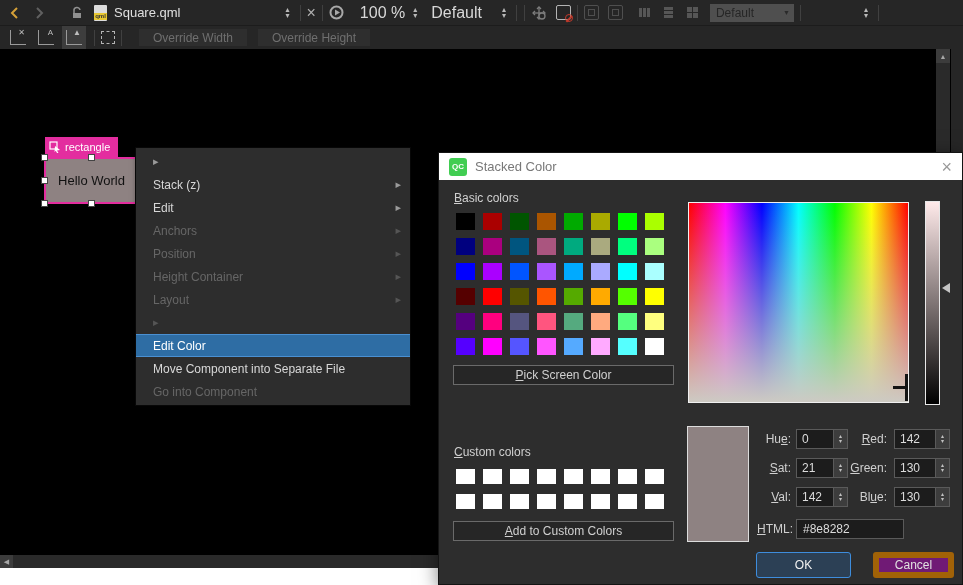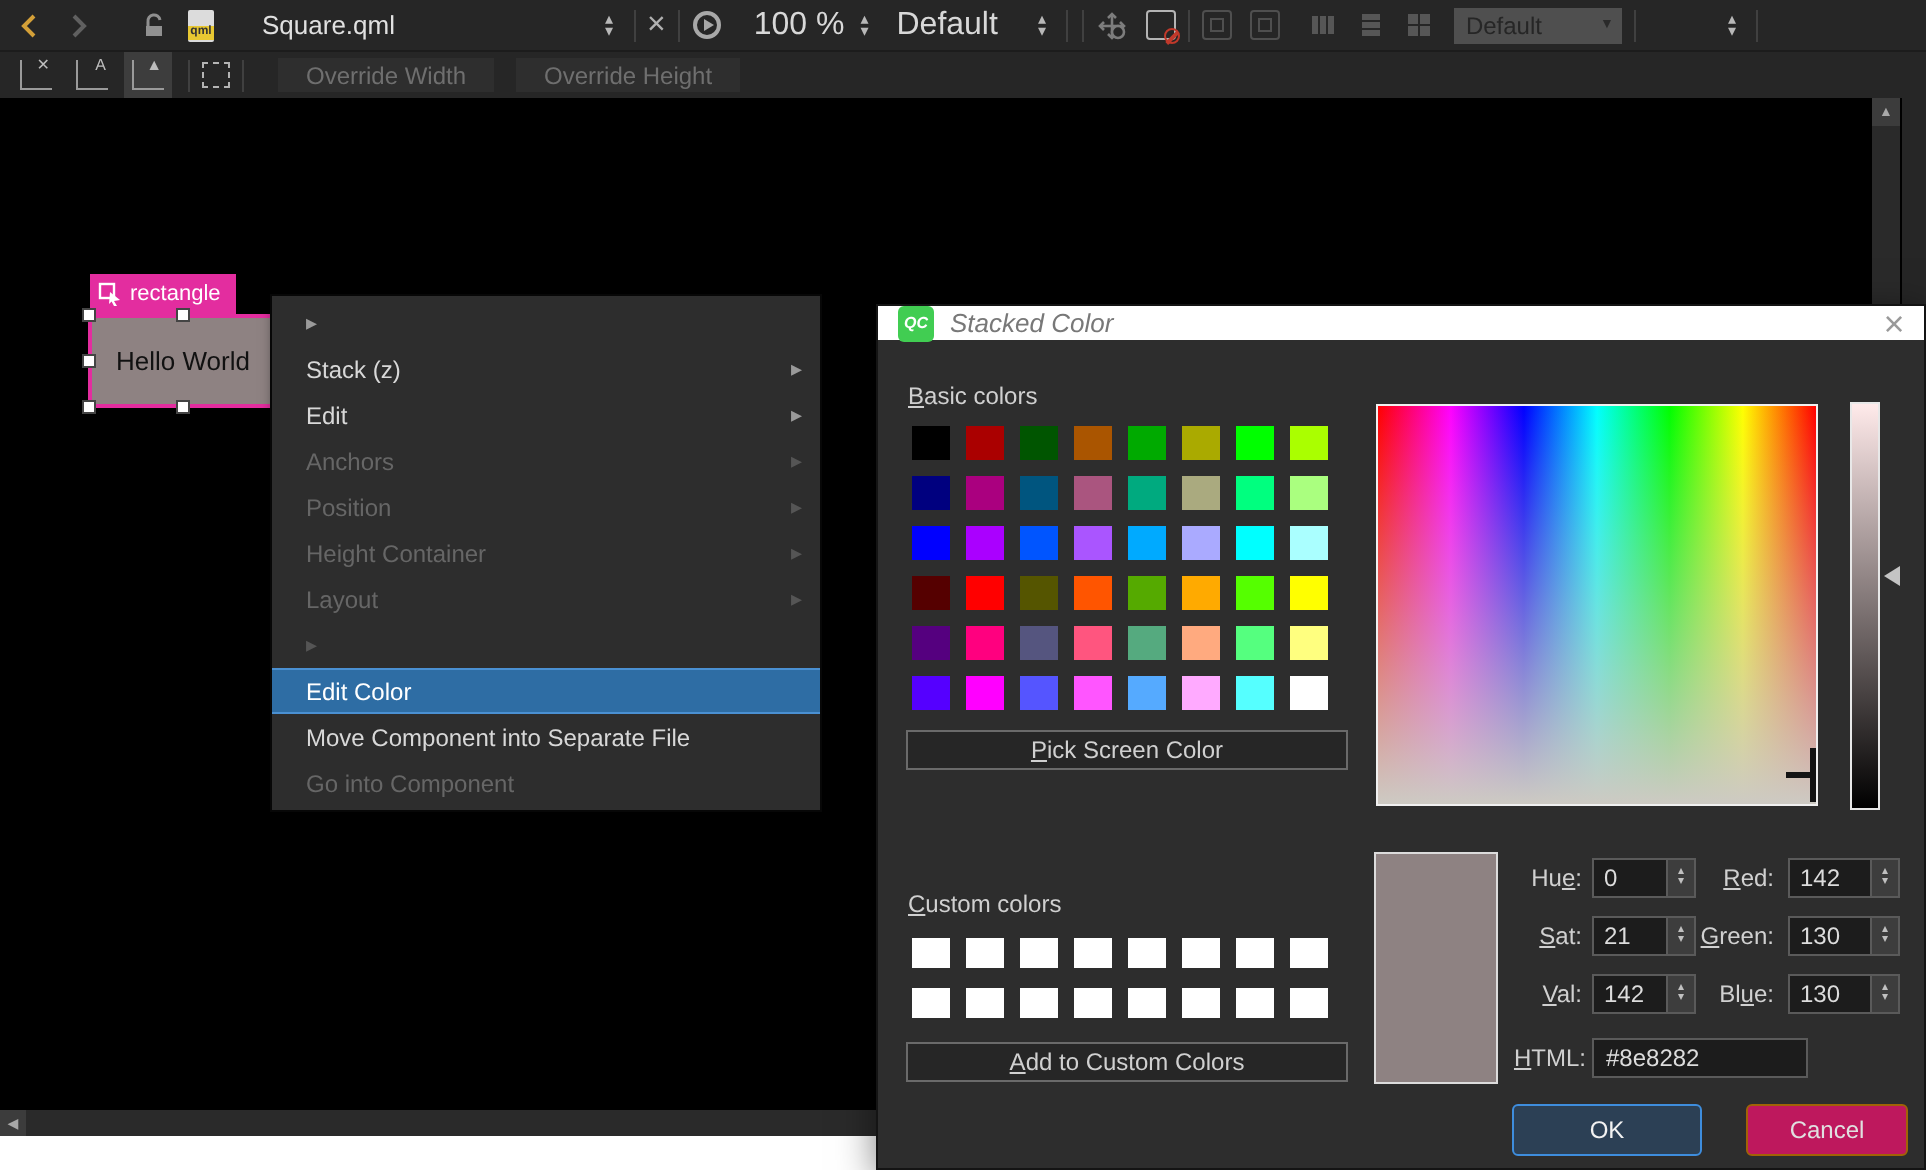--- a/index.html
+++ b/index.html
@@ -9,21 +9,21 @@
   
   .app { position:absolute; left:0; top:0; width:963px; height:568px; background:#000; }
 
   
   .tbar { position:absolute; left:0; width:963px; background:#262626; display:flex; align-items:center; }
   .tbar1 { top:0; height:26px; border-bottom:1px solid #1c1c1c; padding-left:8px; }
   .tbar2 { top:26px; height:23px; padding-left:4px; }
   .sep { width:1px; height:16px; background:#404040; margin:0 6px; flex:0 0 auto; }
   .tb-icon { display:flex; align-items:center; justify-content:center; flex:0 0 auto; }
   .chev { width:14px; height:14px; }
-  .fname { color:#e0e0e0; font-size:13px; margin-left:24px; }
+  .fname { color:#e0e0e0; font-size:13px; margin-left:7px; }
   .stepper { display:flex; flex-direction:column; line-height:6px; font-size:8px; color:#b8b8b8; margin:0 4px; cursor:default; }
   .tb-text { color:#d8d8d8; font-size:16px; }
   .docicon { position:relative; width:13px; height:16px; background:#dcdcdc; border-radius:1px; margin-left:10px; }
   .docicon .tag { position:absolute; left:0; bottom:1px; width:100%; height:7px; background:#e8c832; color:#333; font-size:6px; line-height:7px; text-align:center; font-weight:bold; }
   .xclose { color:#b0b0b0; font-size:16px; line-height:16px; }
   .combo-disabled { display:flex; align-items:center; background:#4f4f4f; height:18px; width:84px; padding-left:6px; color:#262626; font-size:12px; }
   .combo-disabled .arr { margin-left:auto; margin-right:4px; font-size:7px; color:#2a2a2a; }
   .frame-ic { width:15px; height:15px; border:1px solid #7d7d7d; border-radius:2px; position:relative; }
   .frame-ic.inner::after { content:""; position:absolute; left:3px; top:3px; right:3px; bottom:3px; border:1px solid #7d7d7d; }
   .frame-ic.dim { border-color:#4f4f4f; }
@@ -62,21 +62,21 @@
   .menu { position:absolute; left:135px; top:147px; width:276px; background:#2d2d2d; border:1px solid #070707; padding:2px 0; box-shadow:2px 2px 6px rgba(0,0,0,.6); }
   .mi { height:23px; display:flex; align-items:center; padding:0 9px 0 17px; color:#d8d8d8; font-size:12px; }
   .mi .mi-label { flex:1; }
   .mi .mi-arrow { font-size:11px; color:#9a9a9a; }
   .mi.disabled { color:#666; }
   .mi.disabled .mi-arrow { color:#555; }
   .mi.hl { background:#2e6da4; border-top:1px solid #4a90d2; border-bottom:1px solid #4a90d2; color:#fff; }
 
   
   .dlg { position:absolute; left:438px; top:152px; width:525px; height:433px; background:#2d2d2d; border:1px solid #141414; box-shadow:0 4px 18px rgba(0,0,0,.5); }
-  .dlg-title { position:absolute; left:0; top:0; width:100%; height:17px; background:#fff; display:flex; align-items:center; padding:0 10px;font-style:italic; }
+  .dlg-title { position:absolute; left:0; top:0; width:100%; height:27px; background:#fff; display:flex; align-items:center; padding:0 10px; }
   .dlg-logo { width:18px; height:18px; background:#41cd52; border-radius:3px; color:#fff; font-size:8px; font-weight:bold; display:flex; align-items:center; justify-content:center; }
   .dlg-title-text { color:#787878; font-size:13px; margin-left:8px; }
   .dlg-x { margin-left:auto; color:#9a9a9a; font-size:18px; line-height:18px; }
   .dlg-label { position:absolute; color:#d0d0d0; font-size:12px; }
   .dlg-label u, .dlg-btn u { text-decoration:underline; }
   .grid { position:absolute; display:grid; }
   .basic-grid { left:17px; top:60px; grid-template-columns:repeat(8,19px); grid-auto-rows:17px; gap:8px; }
   .custom-grid { left:17px; top:316px; grid-template-columns:repeat(8,19px); grid-auto-rows:15px; gap:10px 8px; }
   .swatch { width:100%; height:100%; }
   .dlg-btn { position:absolute; background:#262626; border:1px solid #6a6a6a; color:#d0d0d0; font-size:12px; display:flex; align-items:center; justify-content:center; }
@@ -91,21 +91,21 @@
     background:linear-gradient(to bottom,#ffeaea,#000); }
   .vslider-arrow { position:absolute; left:503px; top:130px; width:0; height:0;
     border-top:5px solid transparent; border-bottom:5px solid transparent; border-right:8px solid #c4c4c4; }
   .preview { position:absolute; left:248px; top:273px; width:62px; height:116px; border:1px solid #dcdcdc; }
   .fld-label { position:absolute; width:62px; text-align:right; color:#d0d0d0; font-size:12px; }
   .spin { position:absolute; height:20px; display:flex; background:#1c1c1c; border:1px solid #5a5a5a; }
   .spin input { flex:1; min-width:0; background:transparent; border:none; color:#dcdcdc; font-size:12px; padding-left:5px; font-family:"Liberation Sans",sans-serif; outline:none; }
   .spin-btns { width:14px; background:#3d3d3d; border-left:1px solid #5a5a5a; display:flex; flex-direction:column; align-items:center; justify-content:center; font-size:6px; line-height:5px; color:#c0c0c0; }
   .html-in { position:absolute; left:357px; top:366px; width:108px; height:20px; background:#1c1c1c; border:1px solid #5a5a5a; color:#dcdcdc; font-size:12px; padding-left:6px; font-family:"Liberation Sans",sans-serif; outline:none; }
   .ok-btn { position:absolute; left:317px; top:399px; width:95px; height:26px; background:#2c4055; border:1px solid #3e8ddd; border-radius:3px; color:#f2f2f2; font-size:12px; display:flex; align-items:center; justify-content:center; }
-  .cancel-btn { position:absolute; left:434px; top:399px; width:81px; height:26px; background:#be185d; border:1px solid #a16207; border-radius:3px; color:#e0e0e0; font-size:12px; display:flex; align-items:center; justify-content:center; }
+  .cancel-btn { position:absolute; left:434px; top:399px; width:81px; height:26px; background:#701a75; border:6px solid #a16207; border-radius:3px; color:#e0e0e0; font-size:12px; display:flex; align-items:center; justify-content:center; }
 </style>
 </head>
 <body>
 
 <div class="app">
 
   <div class="tbar tbar1">
     <span class="tb-icon">
       <svg class="chev" viewBox="0 0 14 14">
           <polyline points="9,2 4,7 9,12" fill="none" stroke="#d4a038" stroke-width="2"></polyline>

